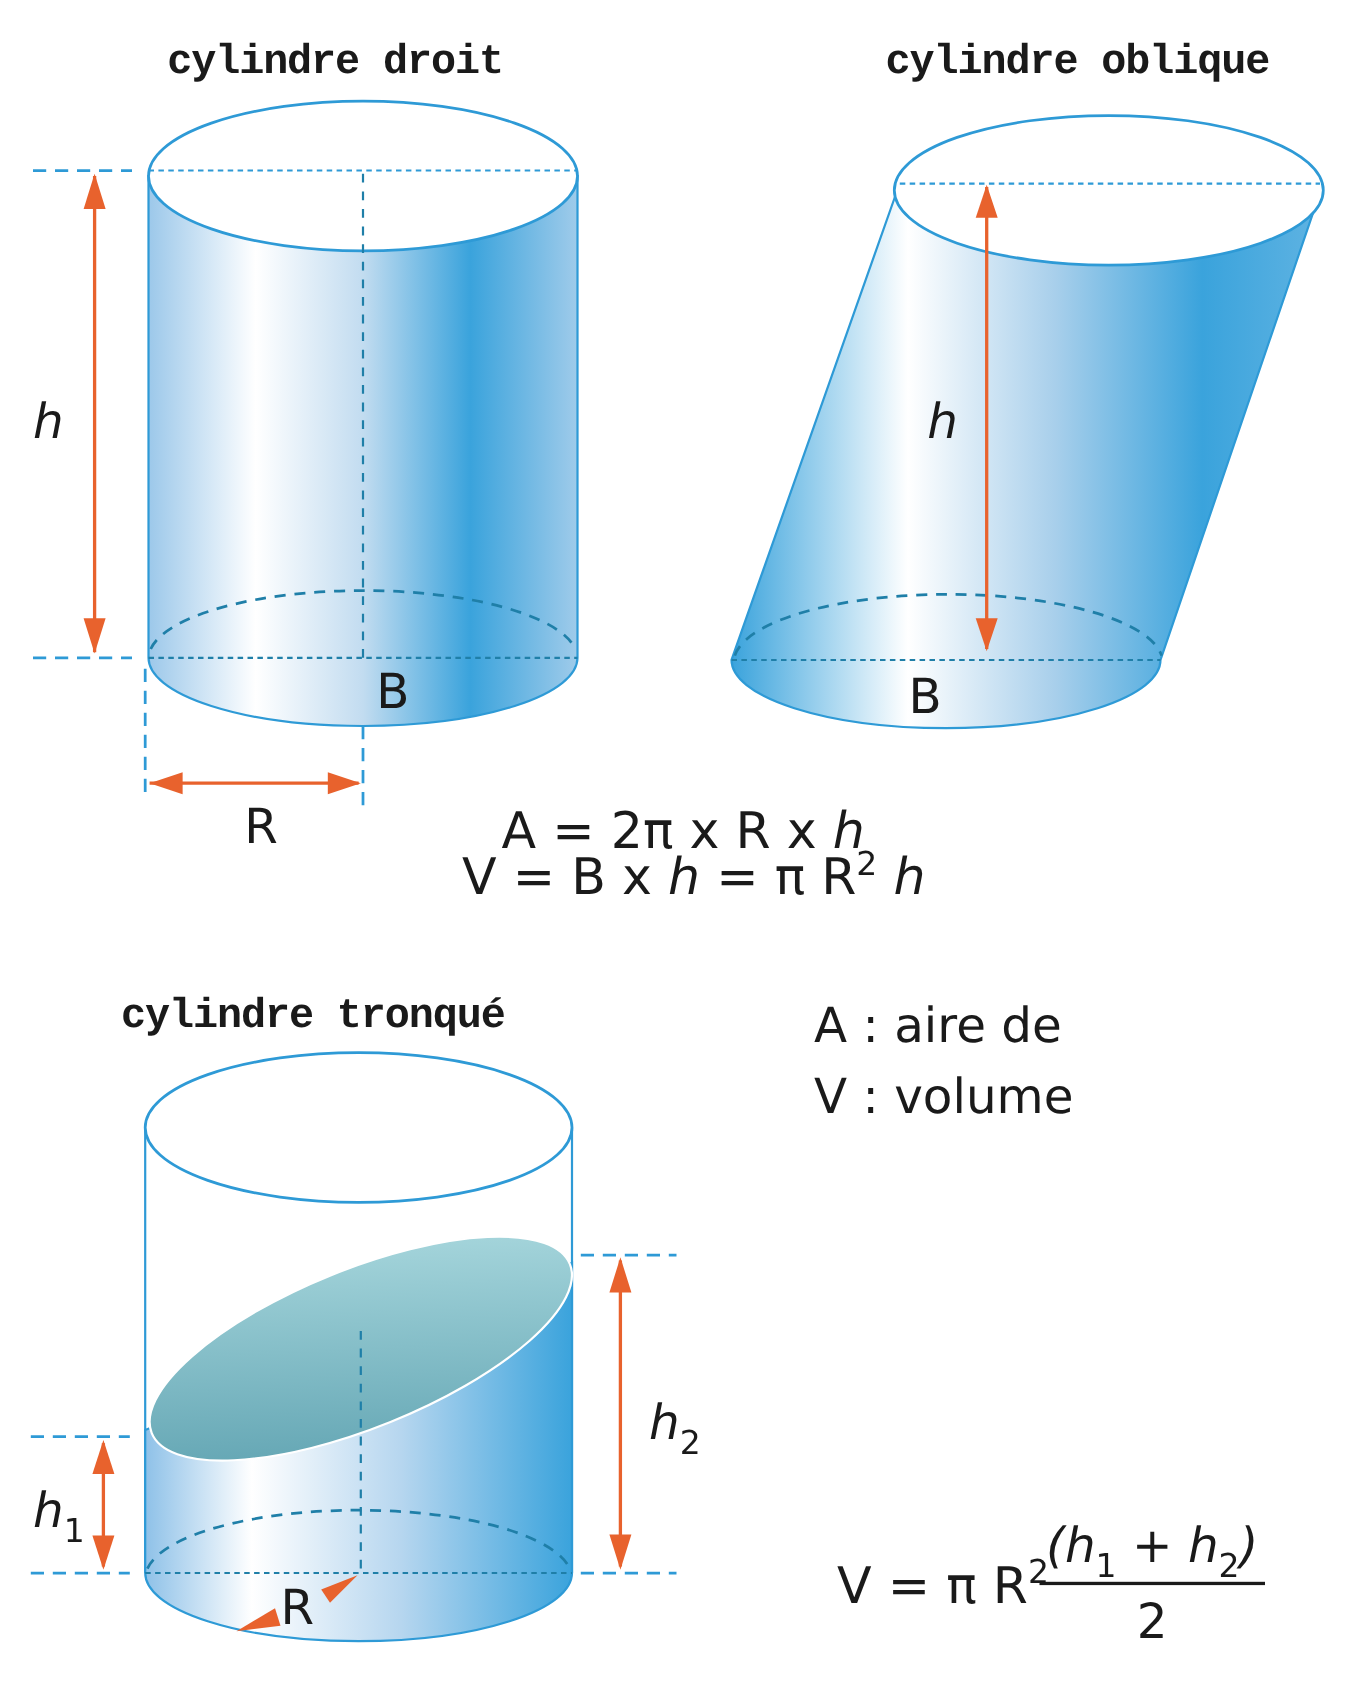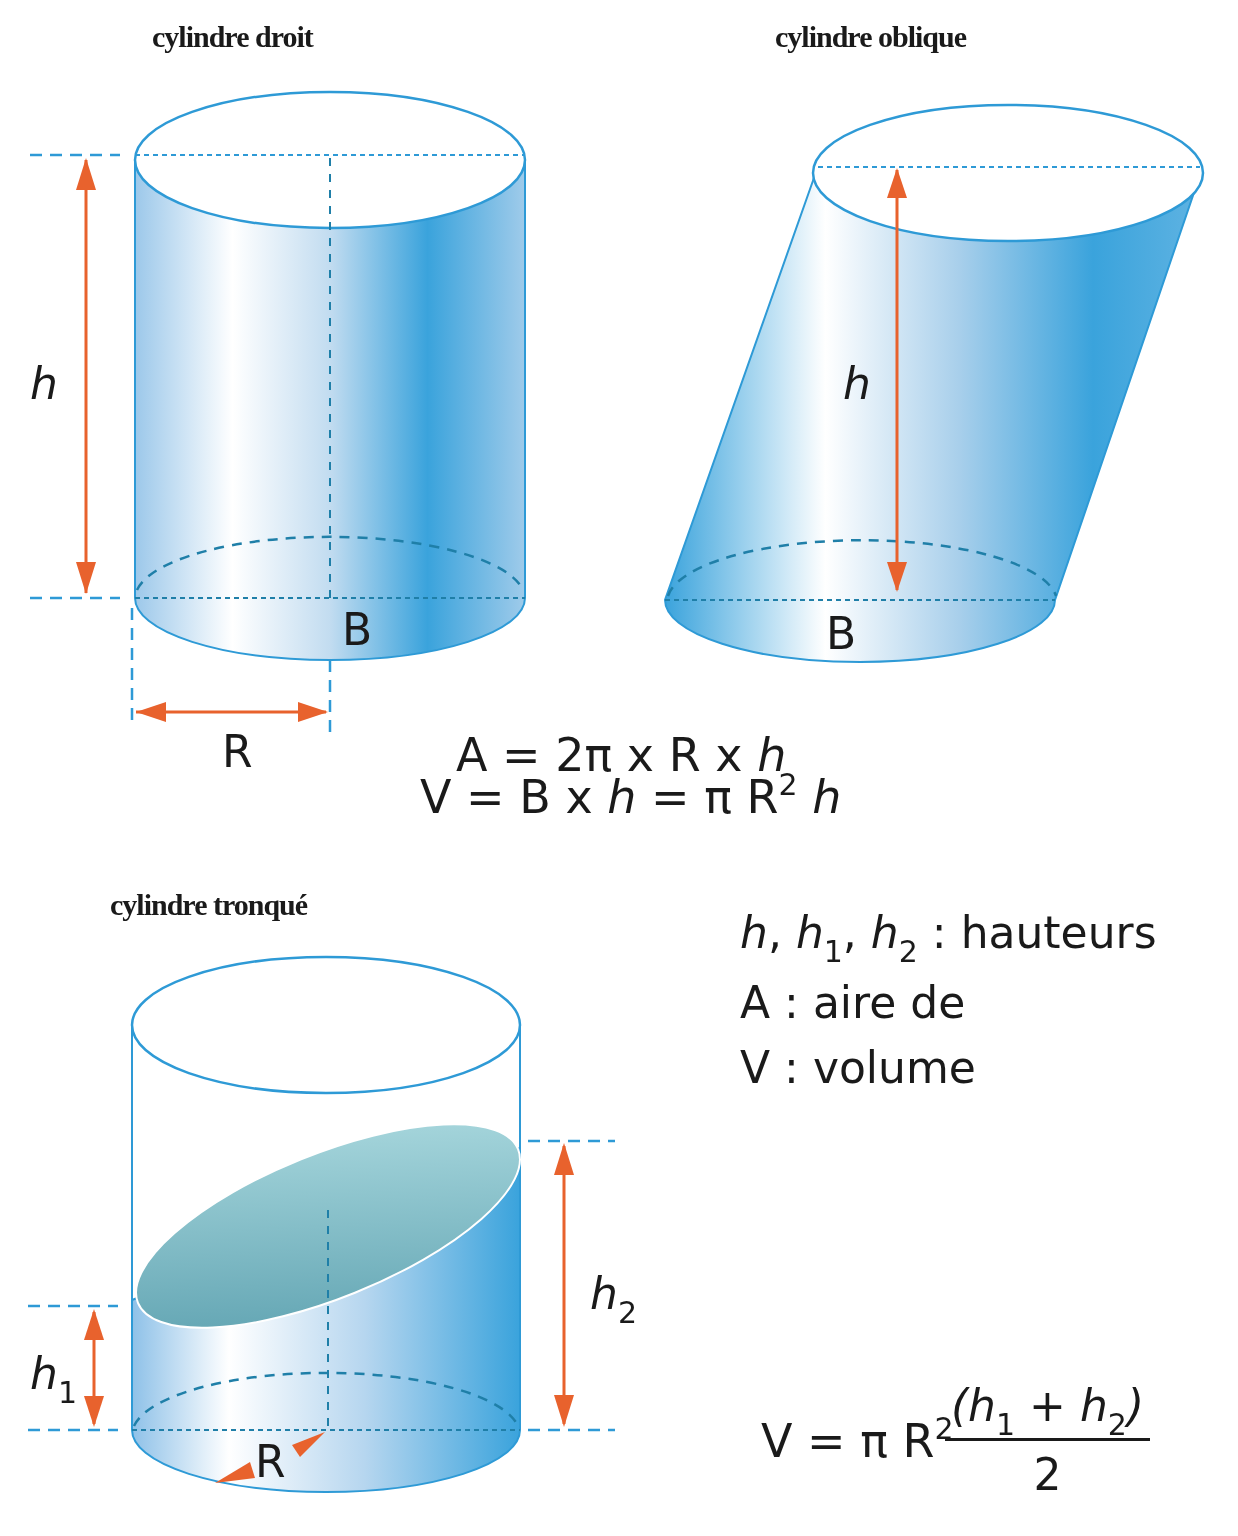--- a/index.html
+++ b/index.html
@@ -1,20 +1,20 @@
 <!DOCTYPE html>
 <html><head>
   <meta charset="utf-8">
   <style>
     html, body { margin: 0; padding: 0; background: #ffffff; }
     body { width: 1238px; height: 1536px; position: relative; overflow: hidden;
            font-family: "DejaVu Sans", sans-serif; color: #1a1a1a; }
     svg.stage { position: absolute; left: 0; top: 0; }
-    .title { position: absolute; font-family: Liberation Serif, serif; font-weight: bold;
-             font-size: 30px; letter-spacing: -1px; color: #1a1a1a; white-space: nowrap; }
+    .title { position: absolute; font-family: Liberation Mono, monospace; font-weight: bold;
+             font-size: 38px; letter-spacing: -1px; color: #1a1a1a; white-space: nowrap; margin-top: 15px; }
     .lbl { position: absolute; font-family: "DejaVu Sans", sans-serif; font-size: 44px;
            color: #1a1a1a; white-space: nowrap; line-height: 1; }
     .it { font-style: italic; }
     .sub { font-size: 30px; position: relative; top: 14px; font-style: normal; }
     .sup { font-size: 30px; position: relative; top: -18px; }
     .formula { position: absolute; font-family: "DejaVu Sans", sans-serif; font-size: 46px;
                color: #1a1a1a; white-space: nowrap; line-height: 1; }
     .legend { position: absolute; left: 740px; top: 900px; font-size: 44px; line-height: 65px;
               font-family: "DejaVu Sans", sans-serif; color: #1a1a1a; }
     .legend .row { white-space: nowrap; }
@@ -124,21 +124,21 @@
     <path d="M564,1143 L554,1175 L574,1175 Z" fill="#e8622d"></path>
     <path d="M564,1427 L554,1395 L574,1395 Z" fill="#e8622d"></path>
   </g>
   <g>
     <path d="M325,1432 L292,1445 L300,1457 Z" fill="#e8622d"></path>
     <path d="M215,1483 L250,1462 L255,1478 Z" fill="#e8622d"></path>
   </g>
 </svg>
 
 <div class="title" style="left:152px; top:20px;">cylindre droit</div>
-<div class="title" style="left:775px; top:20px;">cylindre oblique</div>
+<div class="title" style="left:805px; top:20px;">cylindre oblique</div>
 <div class="title" style="left:110px; top:888px;">cylindre tronqué</div>
 
 <div class="lbl it" style="left:30px; top:362px;">h</div>
 <div class="lbl" style="left:342px; top:608px;">B</div>
 <div class="lbl" style="left:222px; top:730px;">R</div>
 
 <div class="lbl it" style="left:843px; top:362px;">h</div>
 <div class="lbl" style="left:826px; top:612px;">B</div>
 
 <div class="formula" style="left:420px; top:732px;margin-left:36px;">
@@ -150,23 +150,20 @@
 
 <div class="lbl it" style="left:30px; top:1352px;">
   <span>h</span><span class="sub">1</span>
 </div>
 <div class="lbl it" style="left:590px; top:1272px;">
   <span>h</span><span class="sub">2</span>
 </div>
 <div class="lbl" style="left:255px; top:1440px;">R</div>
 
 <div class="legend">
-  <div class="row">
-    <span class="it">h</span><span>, </span><span class="it">h</span><span class="sub">1</span><span>, </span><span class="it">h</span><span class="sub">2</span><span> : hauteurs</span>
-  </div>
   <div class="row">A : aire de</div>
   <div class="row">V : volume</div>
 </div>
 
 <div class="formula" style="left:745px; top:1418px;margin-left:16px;">
   <span>V = π R</span><span class="sup">2</span>
 </div>
 <div class="frac">
   <span class="num it"><span>(</span><span>h</span><span class="sub">1</span><span style="font-style:normal"> + </span><span>h</span><span class="sub">2</span><span>)</span></span>
   <span class="bar"></span>

